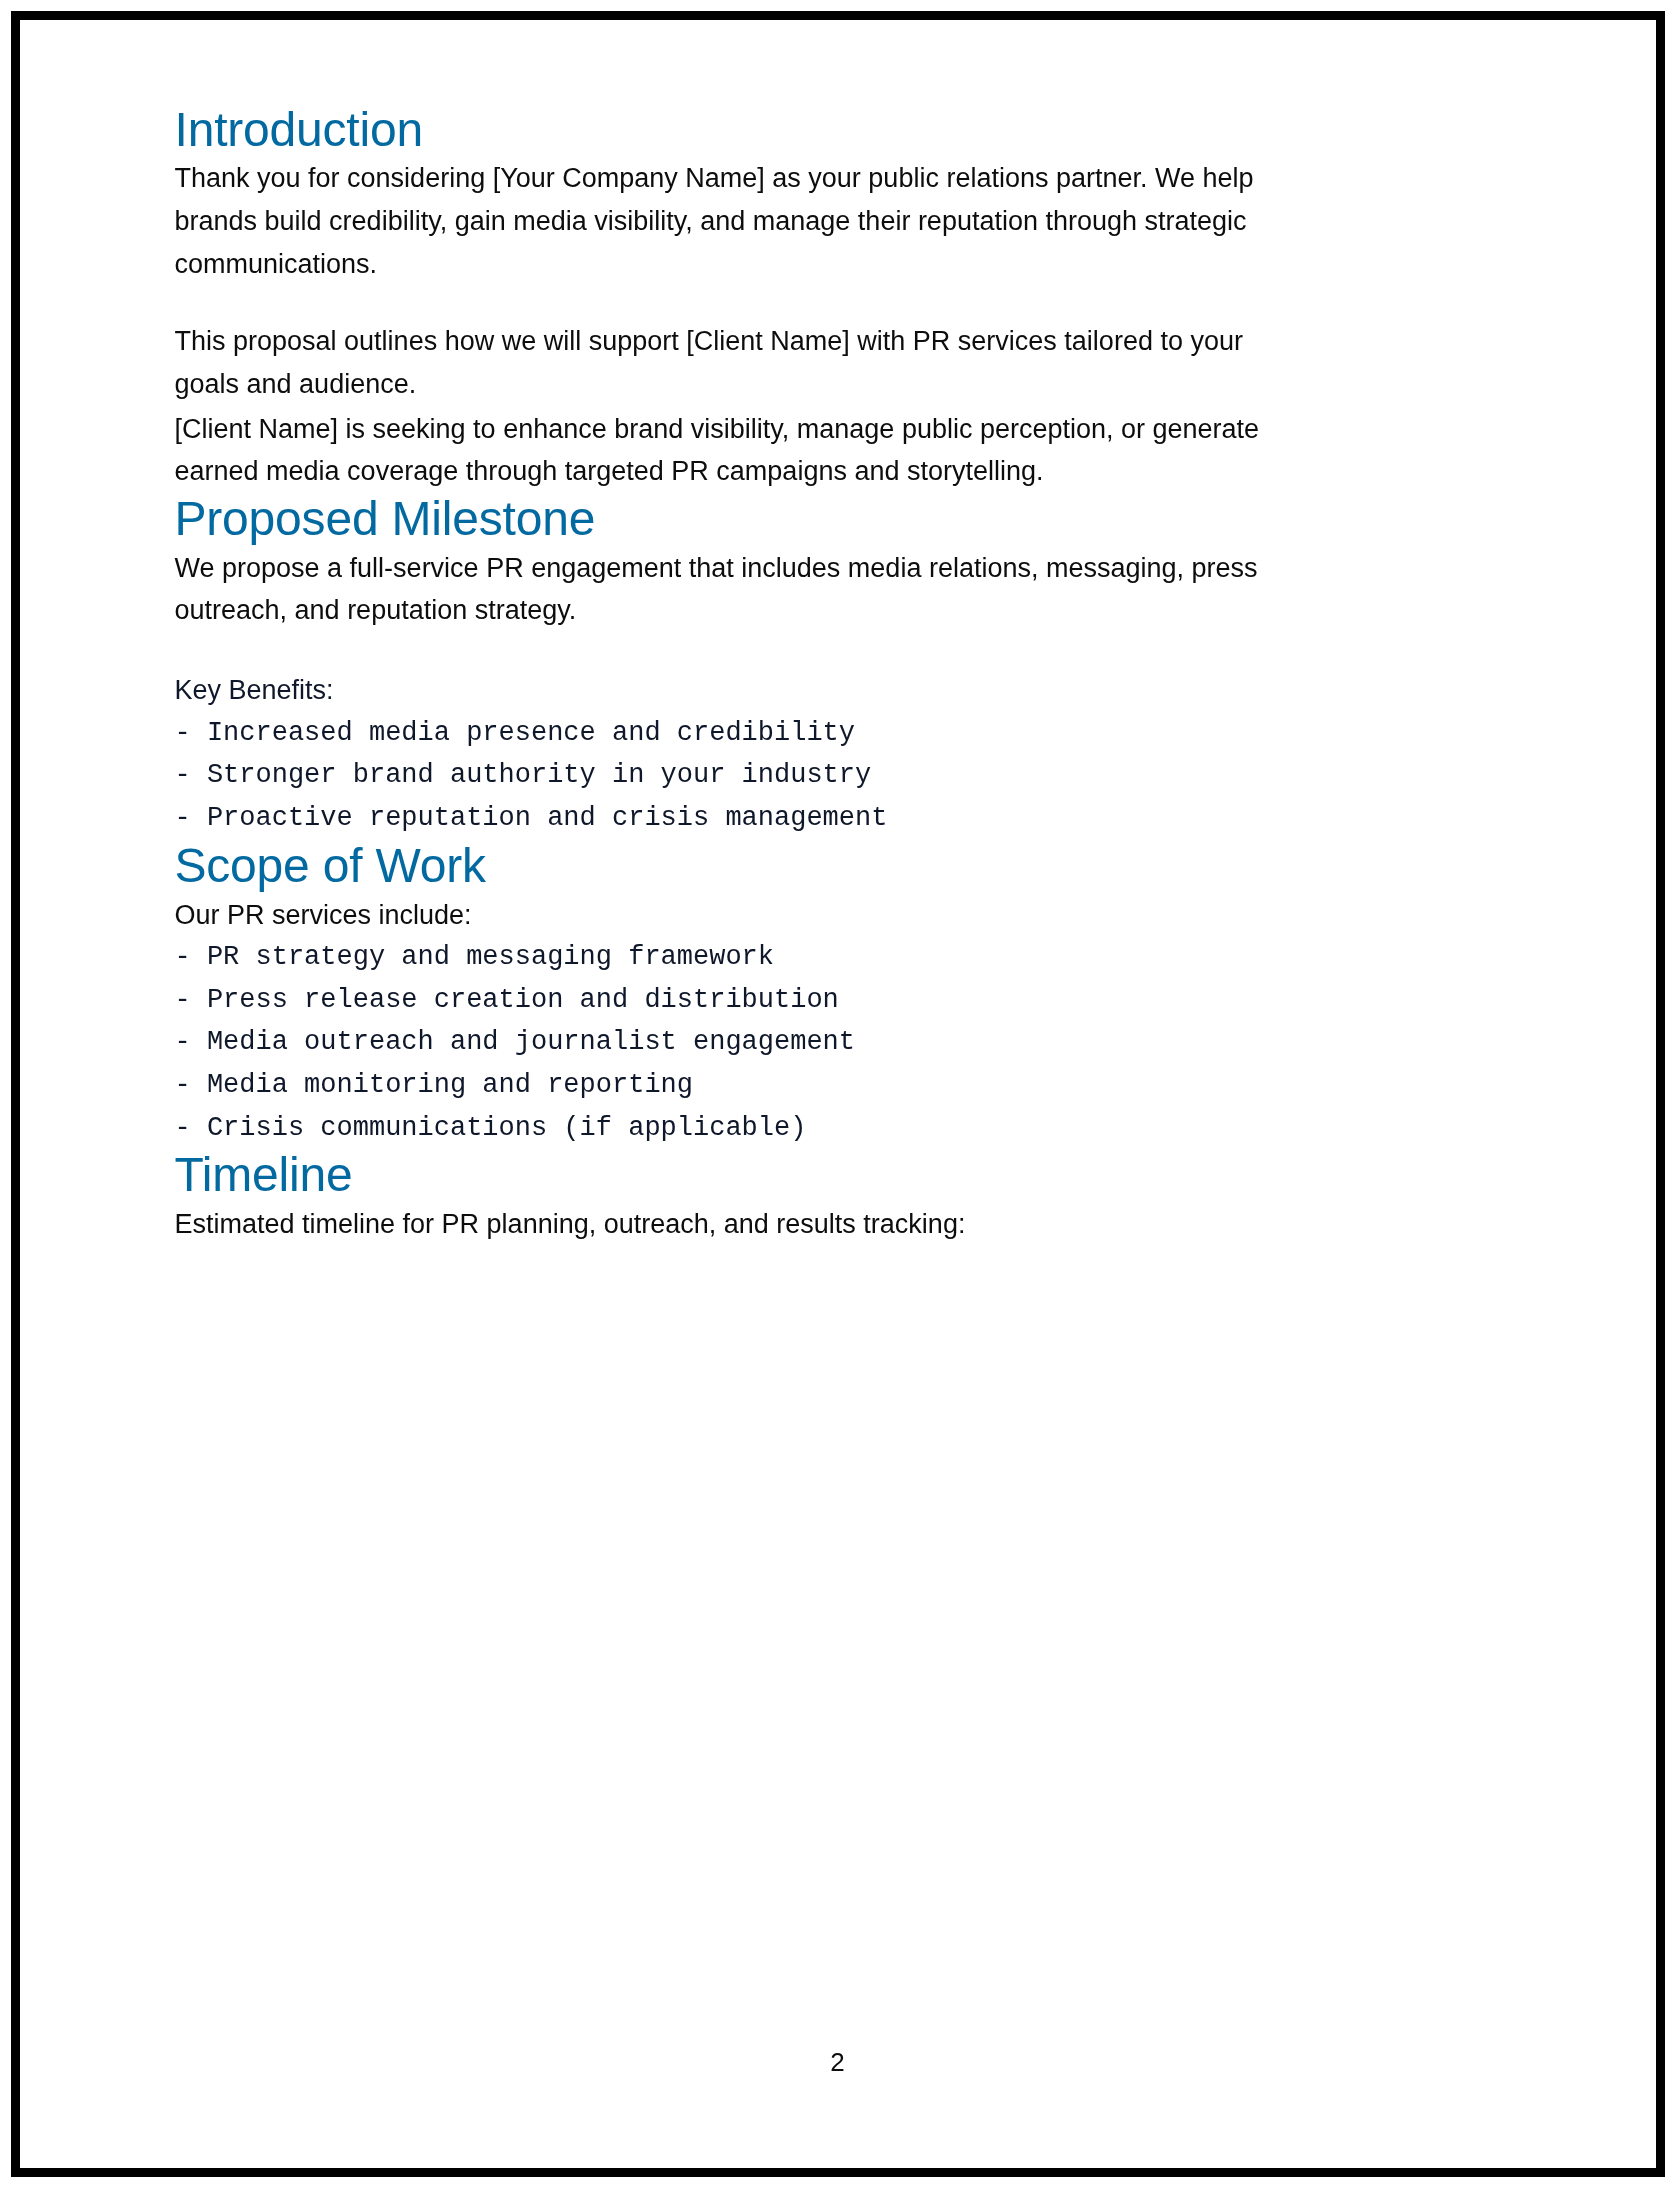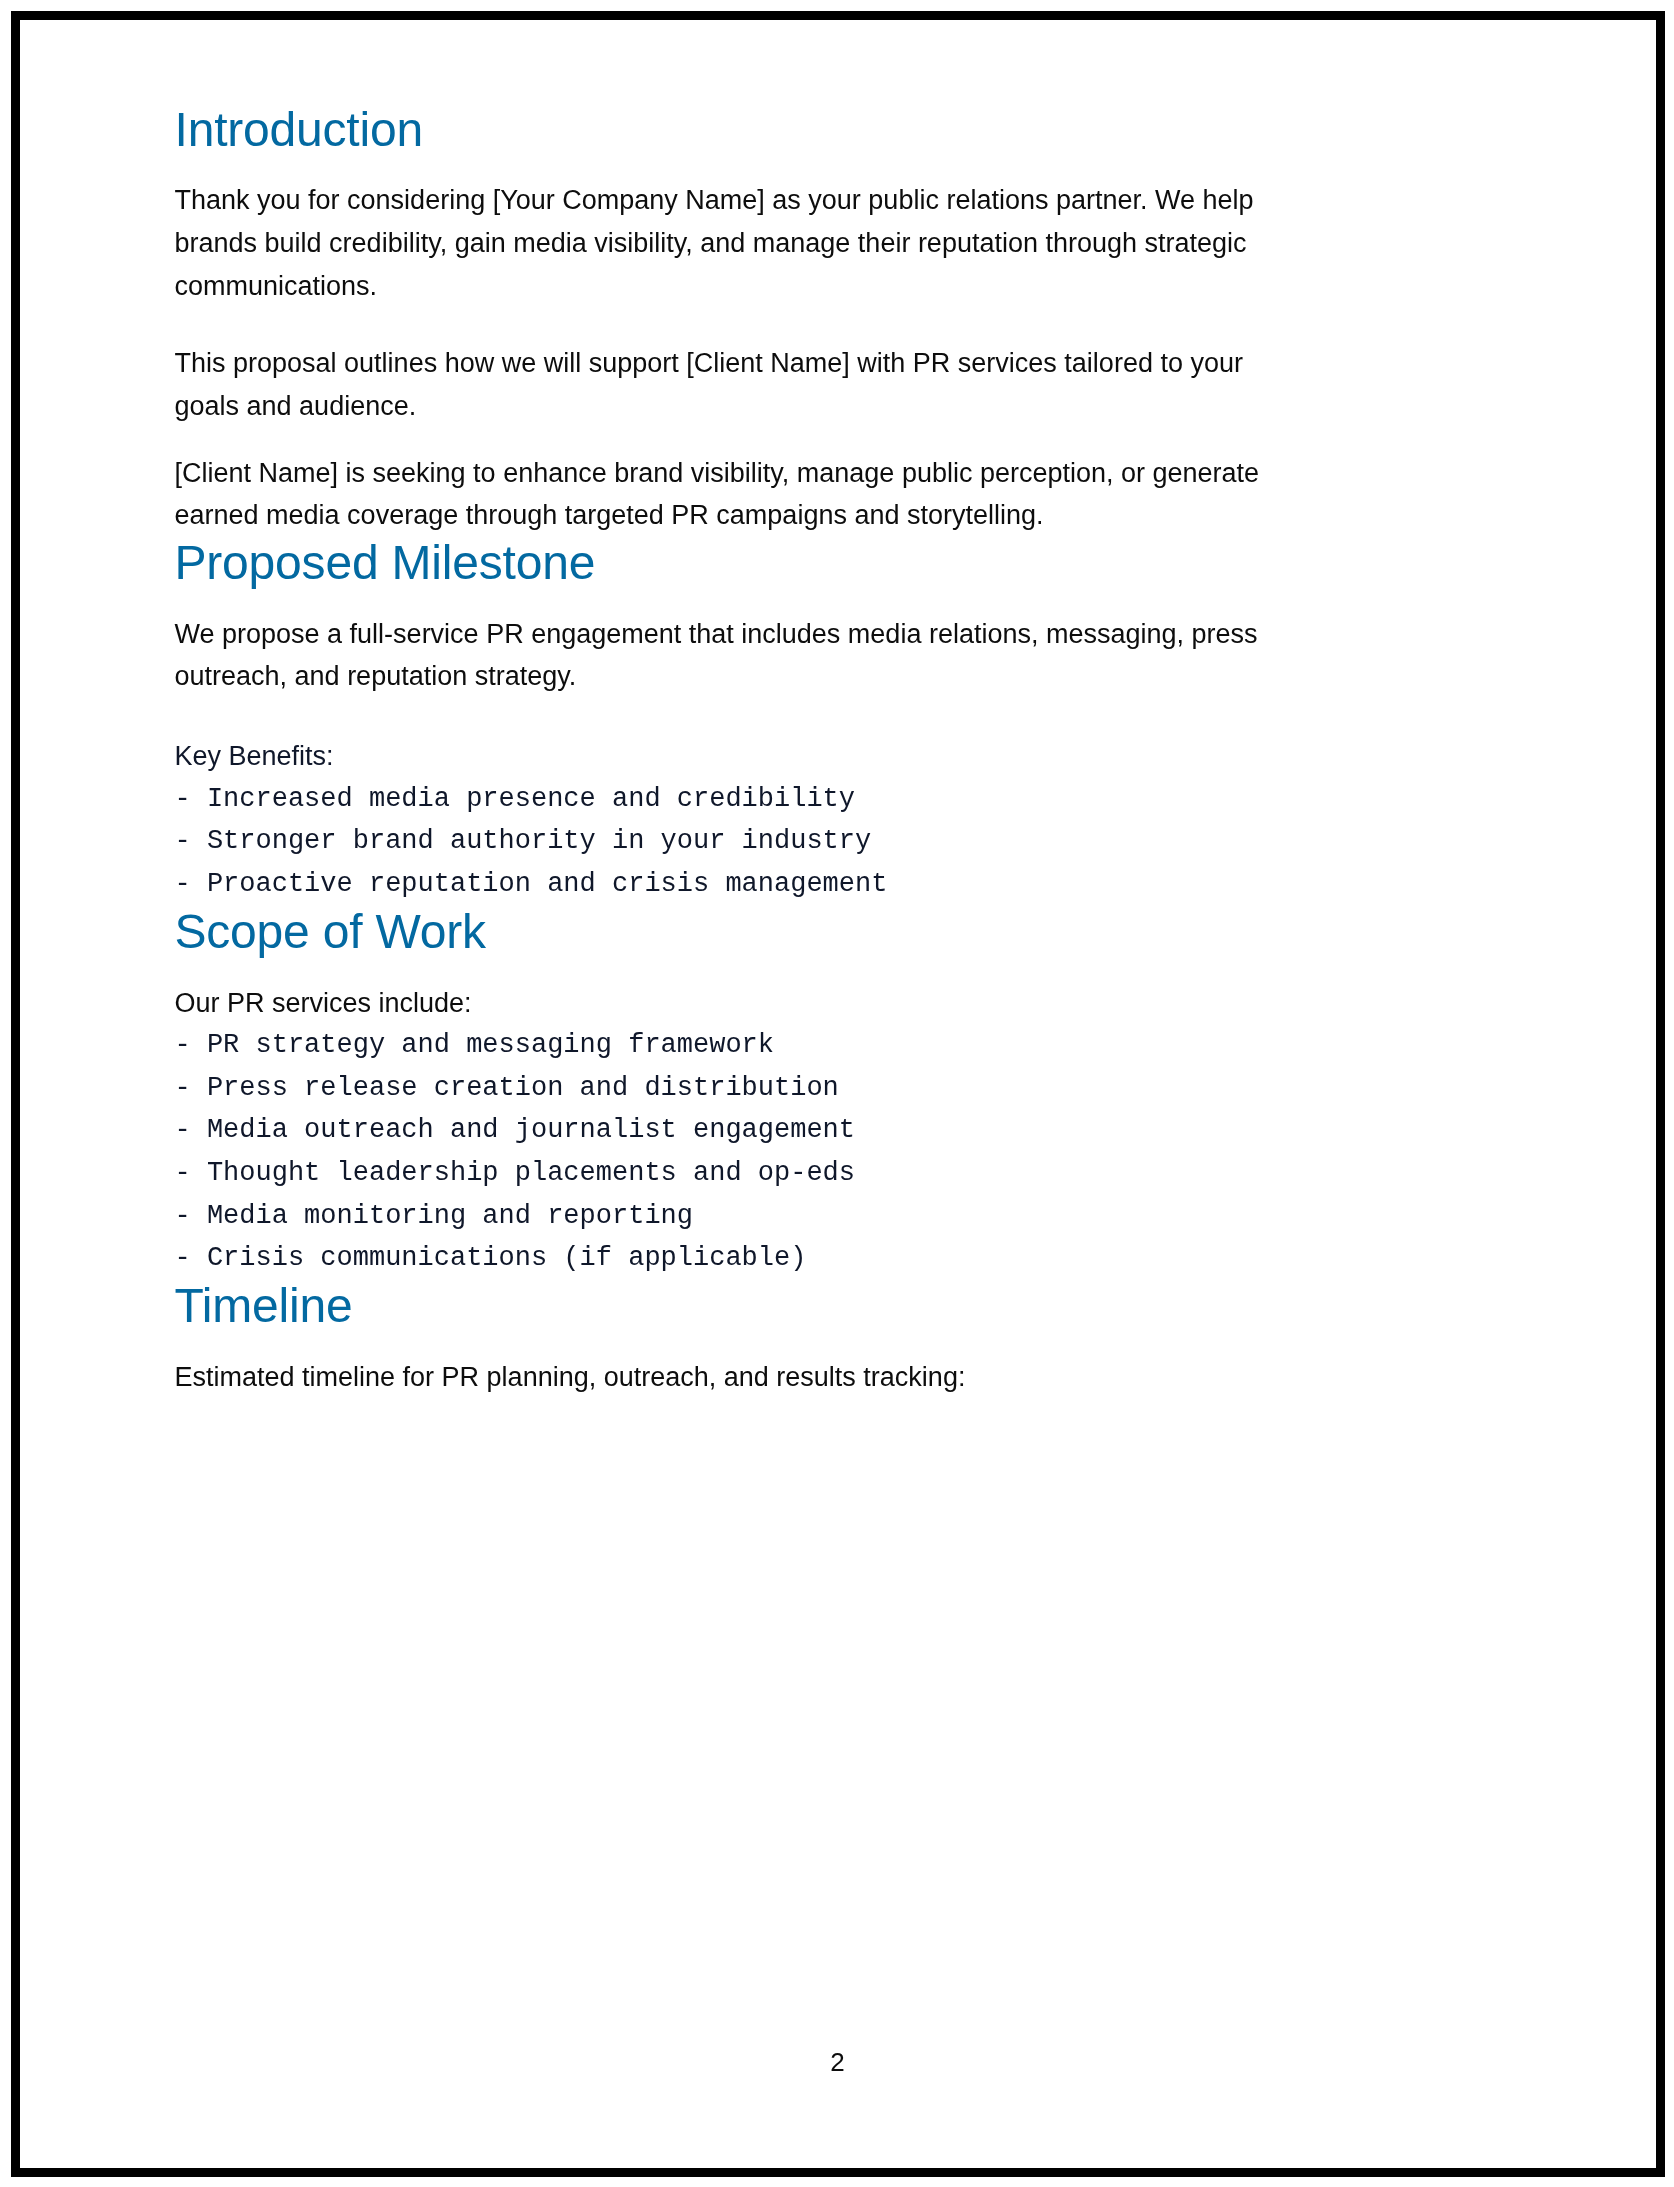--- a/index.html
+++ b/index.html
@@ -52,21 +52,21 @@
   .h-timeline        { margin-top: 58px; }
 
   
   p.body-para {
     font-size: 27px;
     line-height: 1.58;
     color: #0d0d0d;
     max-width: 1093px;
   }
 
-  .p-gap-sm  { margin-top: 24px; }
+  .p-gap-sm  { margin-top: 2px; }
   .p-gap-md  { margin-top: 35px; }
 
   
   ul.dash-list {
     list-style: none;
     font-size: 27px;
     line-height: 1.58;
     color: #0f172a;
     margin: 0;
     padding: 0;
@@ -147,21 +147,20 @@
     </ul>
 
     <h1 class="section-heading h-scope">Scope of Work</h1>
 
     <p class="body-para p-gap-sm">Our PR services include:</p>
 
     <ul class="dash-list list-scope">
       <li>- PR strategy and messaging framework</li>
       <li>- Press release creation and distribution</li>
       <li>- Media outreach and journalist engagement</li>
-      <li>- Thought leadership placements and op-eds</li>
       <li>- Media monitoring and reporting</li>
       <li>- Crisis communications (if applicable)</li>
     </ul>
 
     <h1 class="section-heading h-timeline">Timeline</h1>
 
     <p class="body-para p-gap-sm">Estimated timeline for PR planning, outreach, and results tracking:</p>
 
 
   </div>

